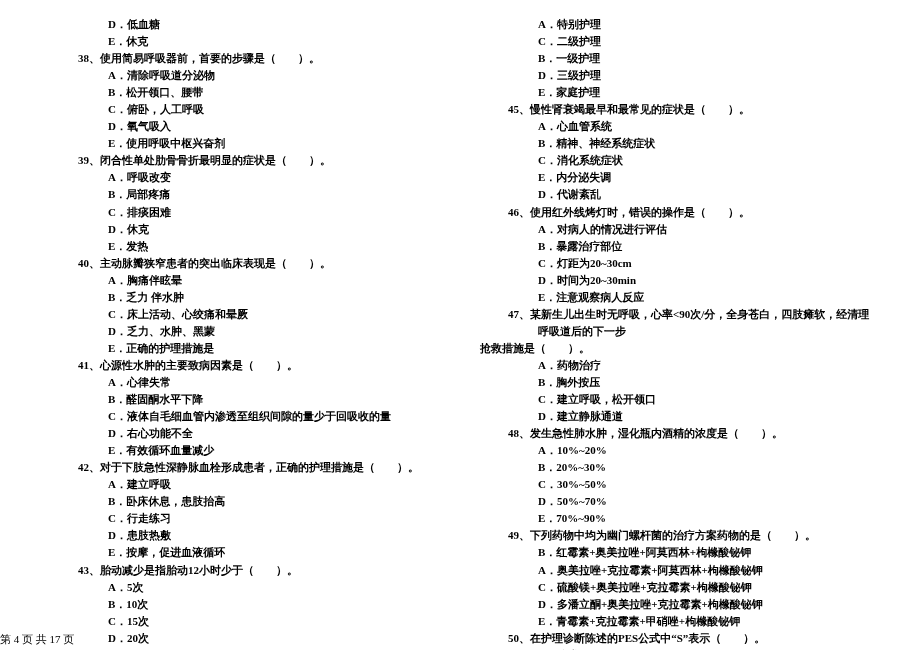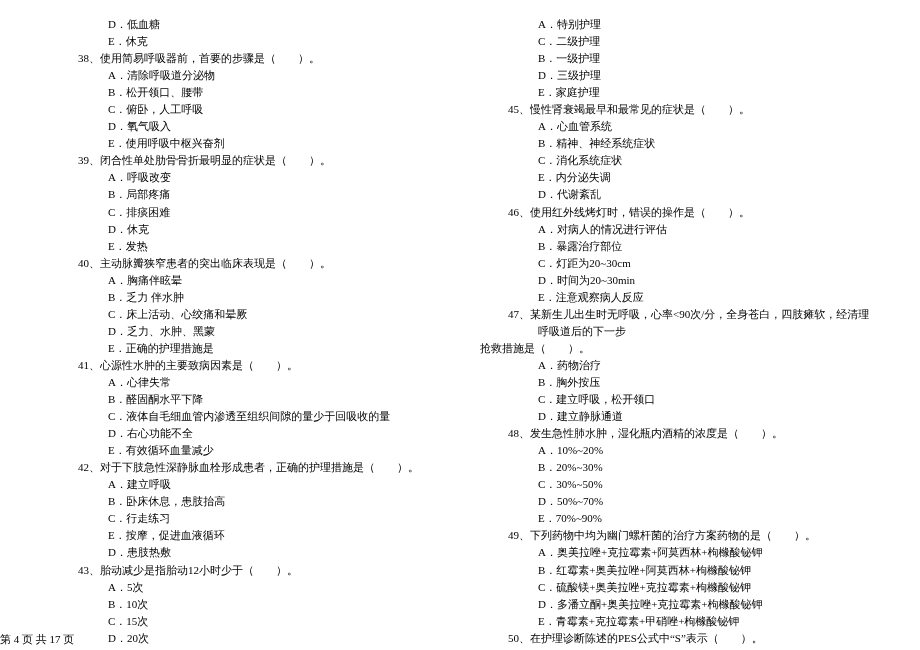--- a/index.html
+++ b/index.html
@@ -14,20 +14,21 @@
       overflow: hidden;
     }
     .page {
       display: flex;
       padding: 16px 50px 0 50px;
       height: 610px;
     }
     .column {
       width: 50%;
       line-height: 1.55;
+      font-weight: bold;
     }
     .column.left {
       padding-right: 20px;
     }
     .column.right {
       padding-left: 20px;
     }
     .opt {
       padding-left: 58px;
     }
@@ -78,22 +79,22 @@
     <div class="opt">A．心律失常</div>
     <div class="opt">B．醛固酮水平下降</div>
     <div class="opt">C．液体自毛细血管内渗透至组织间隙的量少于回吸收的量</div>
     <div class="opt">D．右心功能不全</div>
     <div class="opt">E．有效循环血量减少</div>
 
     <div class="q">42、对于下肢急性深静脉血栓形成患者，正确的护理措施是（　　）。</div>
     <div class="opt">A．建立呼吸</div>
     <div class="opt">B．卧床休息，患肢抬高</div>
     <div class="opt">C．行走练习</div>
+    <div class="opt">D．患肢热敷</div>
     <div class="opt">E．按摩，促进血液循环</div>
-    <div class="opt">D．患肢热敷</div>
 
     <div class="q">43、胎动减少是指胎动12小时少于（　　）。</div>
     <div class="opt">A．5次</div>
     <div class="opt">B．10次</div>
     <div class="opt">C．15次</div>
     <div class="opt">D．20次</div>
     <div class="opt">E．25次</div>
 
   </div>
 
@@ -126,22 +127,22 @@
     <div class="opt">D．建立静脉通道</div>
 
     <div class="q">48、发生急性肺水肿，湿化瓶内酒精的浓度是（　　）。</div>
     <div class="opt">A．10%~20%</div>
     <div class="opt">B．20%~30%</div>
     <div class="opt">C．30%~50%</div>
     <div class="opt">D．50%~70%</div>
     <div class="opt">E．70%~90%</div>
 
     <div class="q">49、下列药物中均为幽门螺杆菌的治疗方案药物的是（　　）。</div>
+    <div class="opt">B．红霉素+奥美拉唑+阿莫西林+枸橼酸铋钾</div>
     <div class="opt">A．奥美拉唑+克拉霉素+阿莫西林+枸橼酸铋钾</div>
-    <div class="opt">B．红霉素+奥美拉唑+阿莫西林+枸橼酸铋钾</div>
     <div class="opt">C．硫酸镁+奥美拉唑+克拉霉素+枸橼酸铋钾</div>
     <div class="opt">D．多潘立酮+奥美拉唑+克拉霉素+枸橼酸铋钾</div>
     <div class="opt">E．青霉素+克拉霉素+甲硝唑+枸橼酸铋钾</div>
 
     <div class="q">50、在护理诊断陈述的PES公式中“S”表示（　　）。</div>
     <div class="opt">A．分类</div>
 
   </div>
 </div>
 

